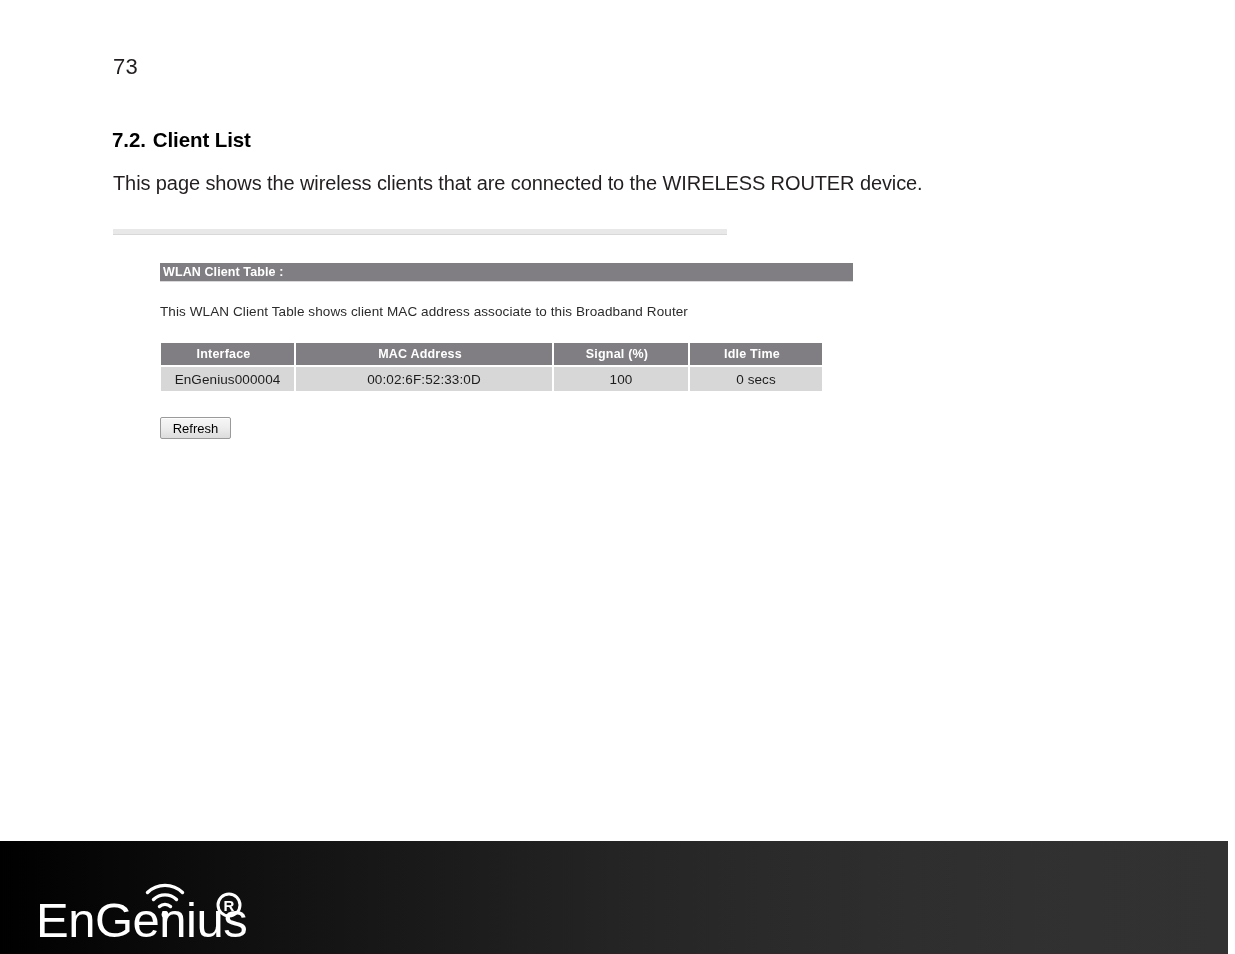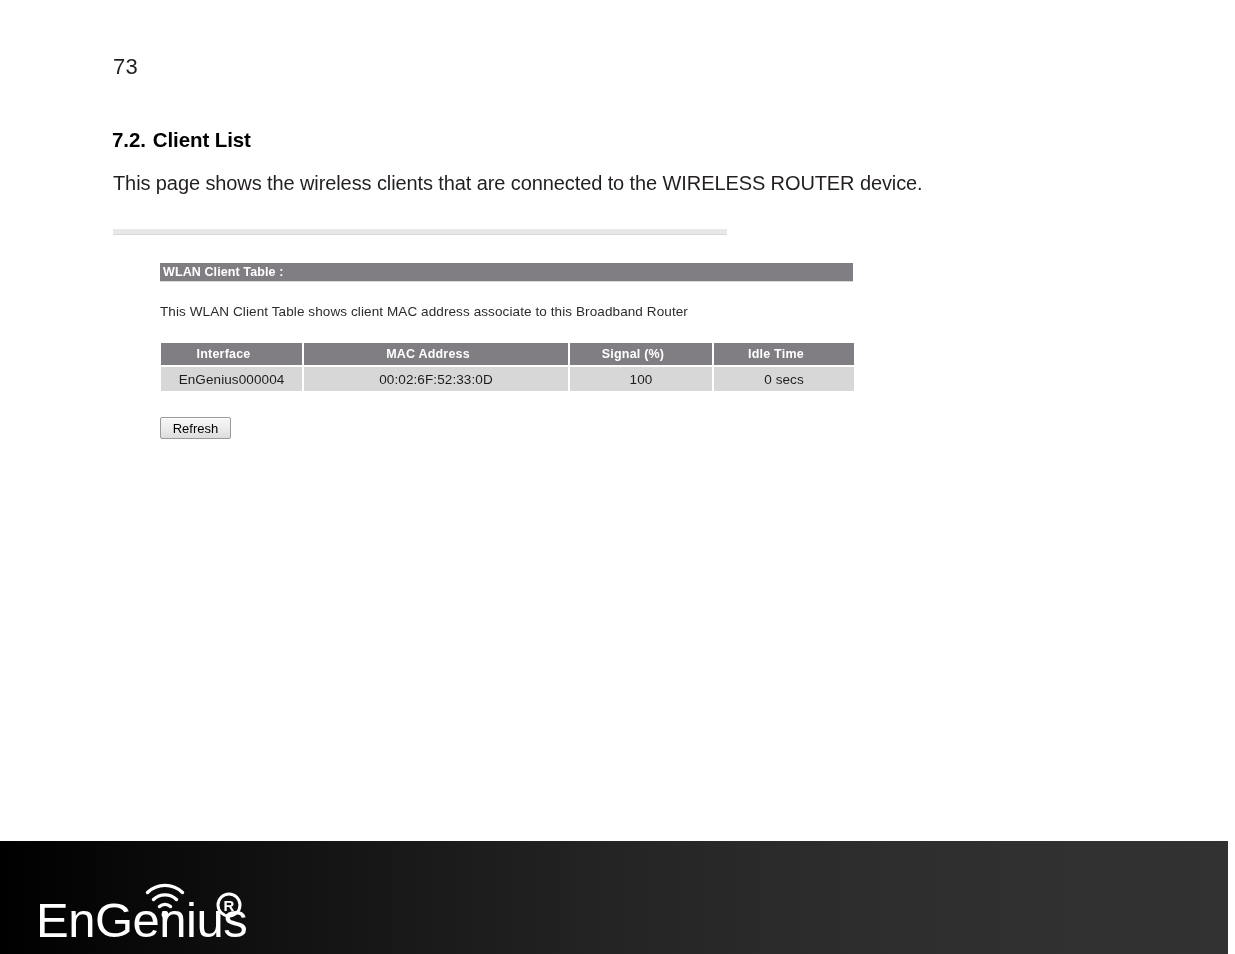--- a/index.html
+++ b/index.html
@@ -152,21 +152,21 @@
     top: 144px;
     border-collapse: collapse;
     table-layout: fixed;
   }
   .client-table th {
     background: #807e83;
     color: #ffffff;
     font-size: 12.5px;
     font-weight: bold;
     height: 19px;
-    padding: 1px 16px 2px 0;
+    padding: 1px 8px 2px 0;
     text-align: center;
     border-right: 2px solid #ffffff;
     letter-spacing: 0.2px;
     white-space: nowrap;
   }
   .client-table th:last-child { border-right: none; }
   .client-table td {
     background: #d7d7d7;
     color: #1d1d1d;
     font-size: 13.5px;

